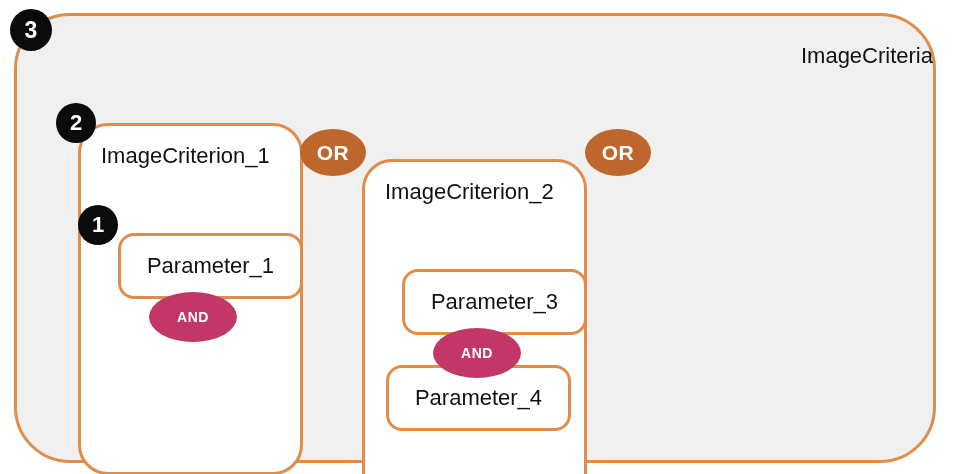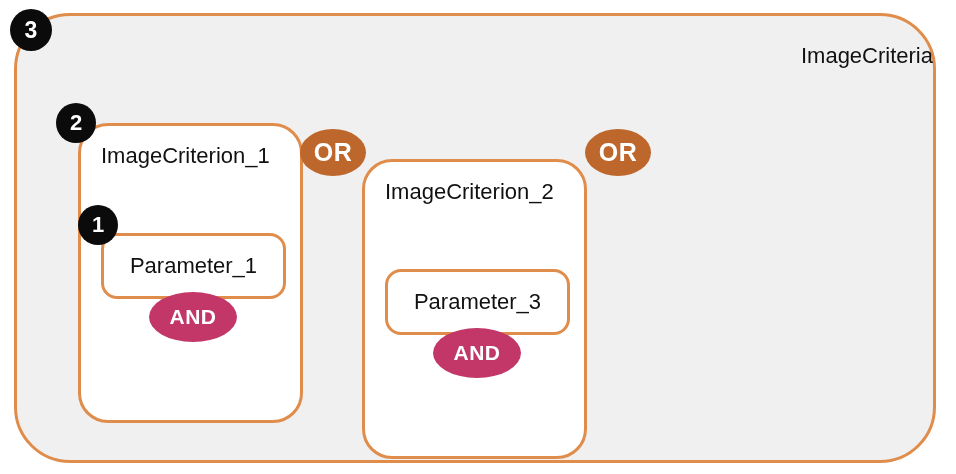--- a/index.html
+++ b/index.html
@@ -24,64 +24,64 @@
     background:var(--container-fill);
     border:3.5px solid var(--border-orange);
     border-radius:56px;
   }
   .title{
     position:absolute;left:0;top:27px;width:100%;
     text-align:right;font-size:22px;color:var(--text-black);
   }
 
   .criterion{
-    position:absolute;top:123px;width:225px;height:300px;
+    position:absolute;top:123px;width:225px;height:352px;
     background:var(--box-fill);
     border:3.5px solid var(--border-orange);
     border-radius:30px;
   }
   .crit-1{left:78px;}
   .crit-2{left:362px;margin-top:36px;}
   .crit-3{left:650px;width:223px;}
   .crit-label{
     position:absolute;left:20px;top:17px;
     font-size:22px;color:var(--text-black);white-space:nowrap;
   }
 
   .param{
     position:absolute;width:185px;height:66px;
     background:var(--box-fill);
     border:3px solid var(--border-orange);
     border-radius:16px;
     display:flex;align-items:center;justify-content:center;
     font-size:22px;color:var(--text-black);
   }
-  .param-top{left:20px;top:107px;}
+  .param-top{left:37px;top:107px;}
   .param-bottom{left:21px;top:203px;}
   .crit-3 .param-top{left:15px;}
 
   .op-badge{
     position:absolute;
     display:flex;align-items:center;justify-content:center;
     color:#ffffff;font-weight:bold;
     border-radius:50%;
     letter-spacing:0.5px;
   }
   .or-badge{
     width:66px;height:47px;top:129px;
     background:var(--or-fill);
-    font-size:25px;
+    font-size:21px;
     z-index:5;
   }
   .or-1{left:300px;}
   .or-2{left:585px;}
   .and-badge{
     width:88px;height:50px;left:68px;top:166px;
     background:var(--and-fill);
-    font-size:21px;
+    font-size:14px;
     z-index:5;
   }
 
   .num-badge{
     position:absolute;
     background:var(--badge-black);
     border-radius:50%;
     display:flex;align-items:center;justify-content:center;
     color:#ffffff;font-weight:bold;
     z-index:9;
@@ -103,20 +103,21 @@
     <div class="crit-label">ImageCriterion_1</div>
     <div class="param param-top">Parameter_1</div>
     <div class="op-badge and-badge">AND</div>
   </div>
 
   <div class="op-badge or-badge or-1">OR</div>
 
   <div class="criterion crit-2">
     <div class="crit-label">ImageCriterion_2</div>
     <div class="param param-top">Parameter_3</div>
+    <div class="param param-bottom">Parameter_4</div>
     <div class="op-badge and-badge">AND</div>
   </div>
 
   <div class="op-badge or-badge or-2">OR</div>
 
 
   <div class="num-badge num-3">3</div>
   <div class="num-badge num-2">2</div>
   <div class="num-badge num-1">1</div>
 

